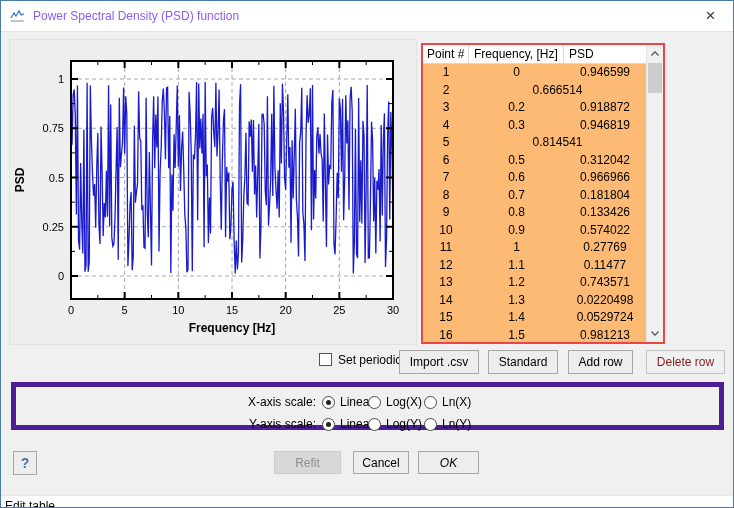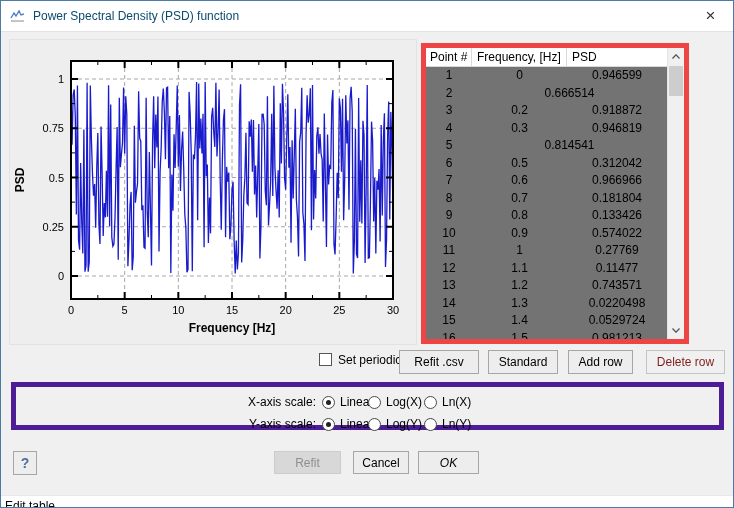--- a/index.html
+++ b/index.html
@@ -12,38 +12,38 @@
   }
 
   
   .titlebar {
     position:absolute; left:0; top:0; width:100%; height:31px;
     background:#ffffff; border-bottom:1px solid #e3e3e3;
   }
   .app-icon { position:absolute; left:9px; top:8px; width:16px; height:15px; }
   .title {
     position:absolute; left:32px; top:0; line-height:30px;
-    font-size:12px; color:#0c4a6e;
+    font-size:12px; color:#8b5cf6;
   }
   .close-btn {
     position:absolute; right:0; top:0; width:45px; height:30px;
     background:transparent; border:none; font-size:17px; color:#333;
     font-family:"Liberation Sans", sans-serif; line-height:30px; text-align:center;
   }
 
   
   .chart-panel {
     position:absolute; left:8px; top:38px; width:408px; height:306px;
     background:#eeeeee; border:1px solid #e2e2e2;
   }
 
   
   .table-panel {
-    position:absolute; left:420px; top:42px; width:268px; height:301px;
-    background:#737373; border:5px solid #ef4444; font-size:12px; color:#000;
+    position:absolute; left:420px; top:42px; width:244px; height:301px;
+    background:#fdba74; border:2px solid #ef4444; font-size:12px; color:#000;
   }
   .thead { position:absolute; left:0; top:0; right:17px; height:19px;
     display:flex; border-bottom:1px solid #d9d9d9; background:#ffffff; }
   .th { line-height:18px; white-space:nowrap; overflow:hidden; }
   .th.c1 { width:46px; padding-left:4px; border-right:1px solid #d9d9d9; }
   .th.c2 { width:95px; padding-left:5px; border-right:1px solid #d9d9d9; }
   .th.c3 { flex:1; padding-left:5px; }
   .tbody { position:absolute; left:0; top:19px; right:17px; bottom:0; overflow:hidden; }
   .tr { display:flex; height:17.5px; }
   .td { text-align:center; line-height:17.5px; white-space:nowrap; }
@@ -310,21 +310,21 @@
       <div class="sb-btn down">
         <svg width="8" height="5" viewBox="0 0 8 5">
             <polyline points="0.5,0.5 4,4.2 7.5,0.5" fill="none" stroke="#505050" stroke-width="1.2"></polyline>
           </svg>
       </div>
     </div>
   </div>
 
   <span class="checkbox"></span>
   <span class="checkbox-label">Set periodic</span>
-  <button class="btn import">Refit .csv</button>
+  <button class="btn import">Import .csv</button>
   <button class="btn standard">Standard</button>
   <button class="btn addrow">Add row</button>
   <button class="btn delrow" disabled="">Delete row</button>
 
   <div class="groupbox">
     <div class="scale-row x">
       <span class="scale-label">X-axis scale:</span>
       <span class="radio checked rpos1"></span>
       <span class="radio-label lpos1">Linear</span>
       <span class="radio rpos2"></span>

